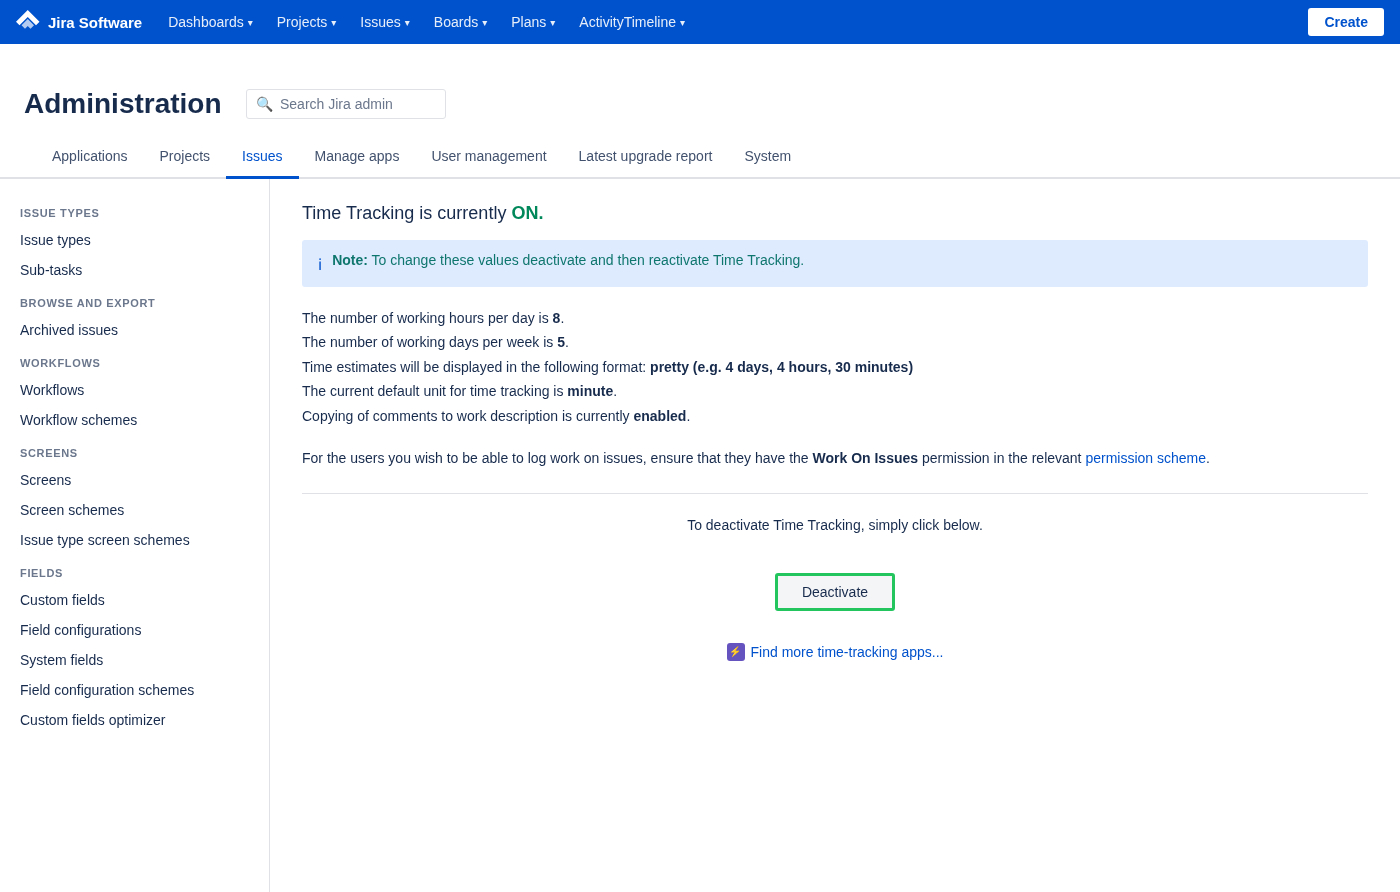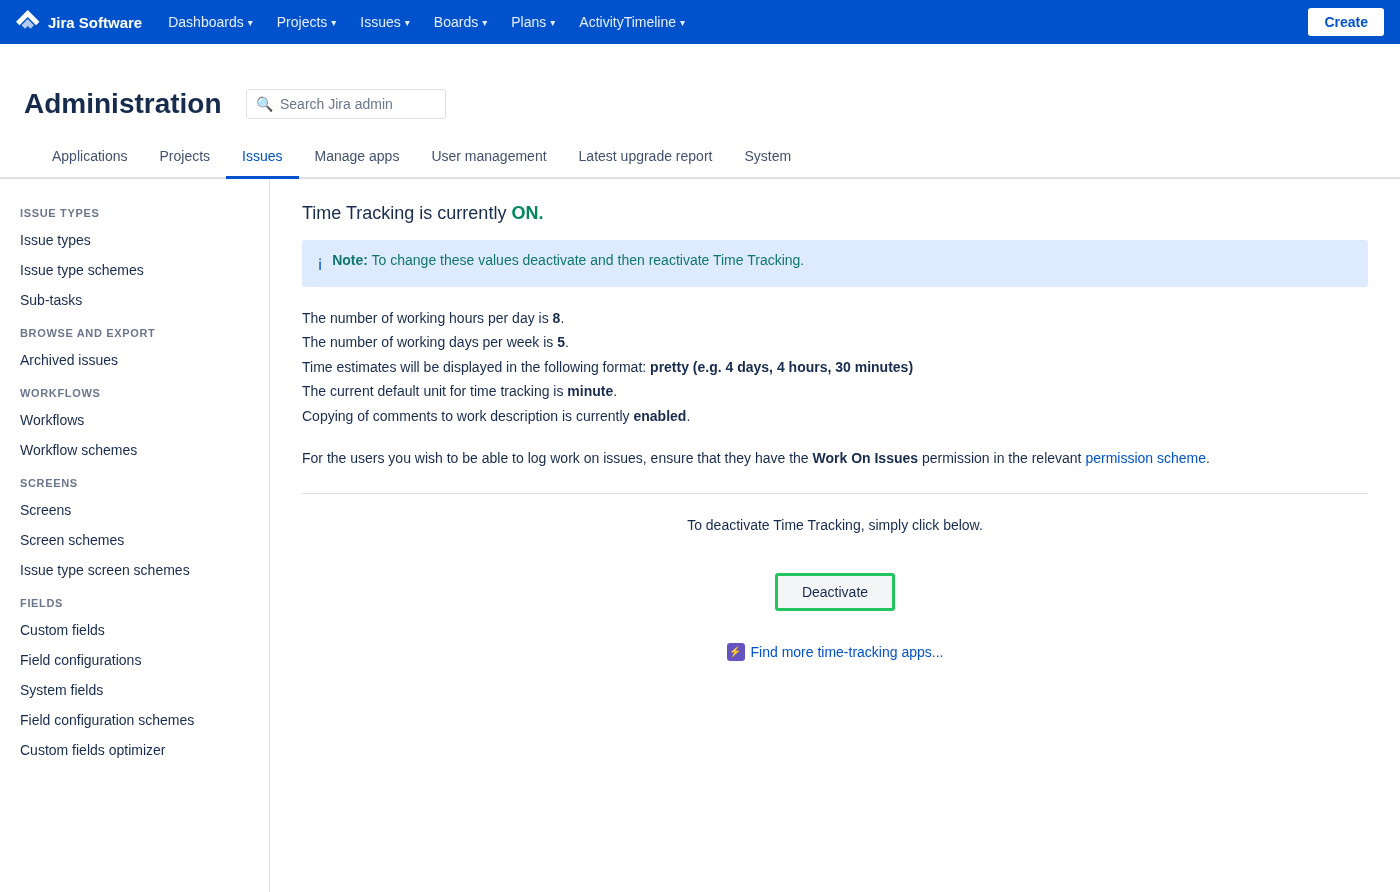--- a/index.html
+++ b/index.html
@@ -295,21 +295,20 @@
   <a class="admin-tab">Latest upgrade report</a>
   <a class="admin-tab">System</a>
 </div>
 
 <div class="layout">
 
   <aside class="sidebar">
 
     <div class="sidebar-section-label">Issue Types</div>
     <a class="sidebar-item">Issue types</a>
-    <a class="sidebar-item">Issue type schemes</a>
     <a class="sidebar-item">Sub-tasks</a>
 
     <div class="sidebar-section-label">Browse and Export</div>
     <a class="sidebar-item">Archived issues</a>
 
     <div class="sidebar-section-label">Workflows</div>
     <a class="sidebar-item">Workflows</a>
     <a class="sidebar-item">Workflow schemes</a>
 
     <div class="sidebar-section-label">Screens</div>

